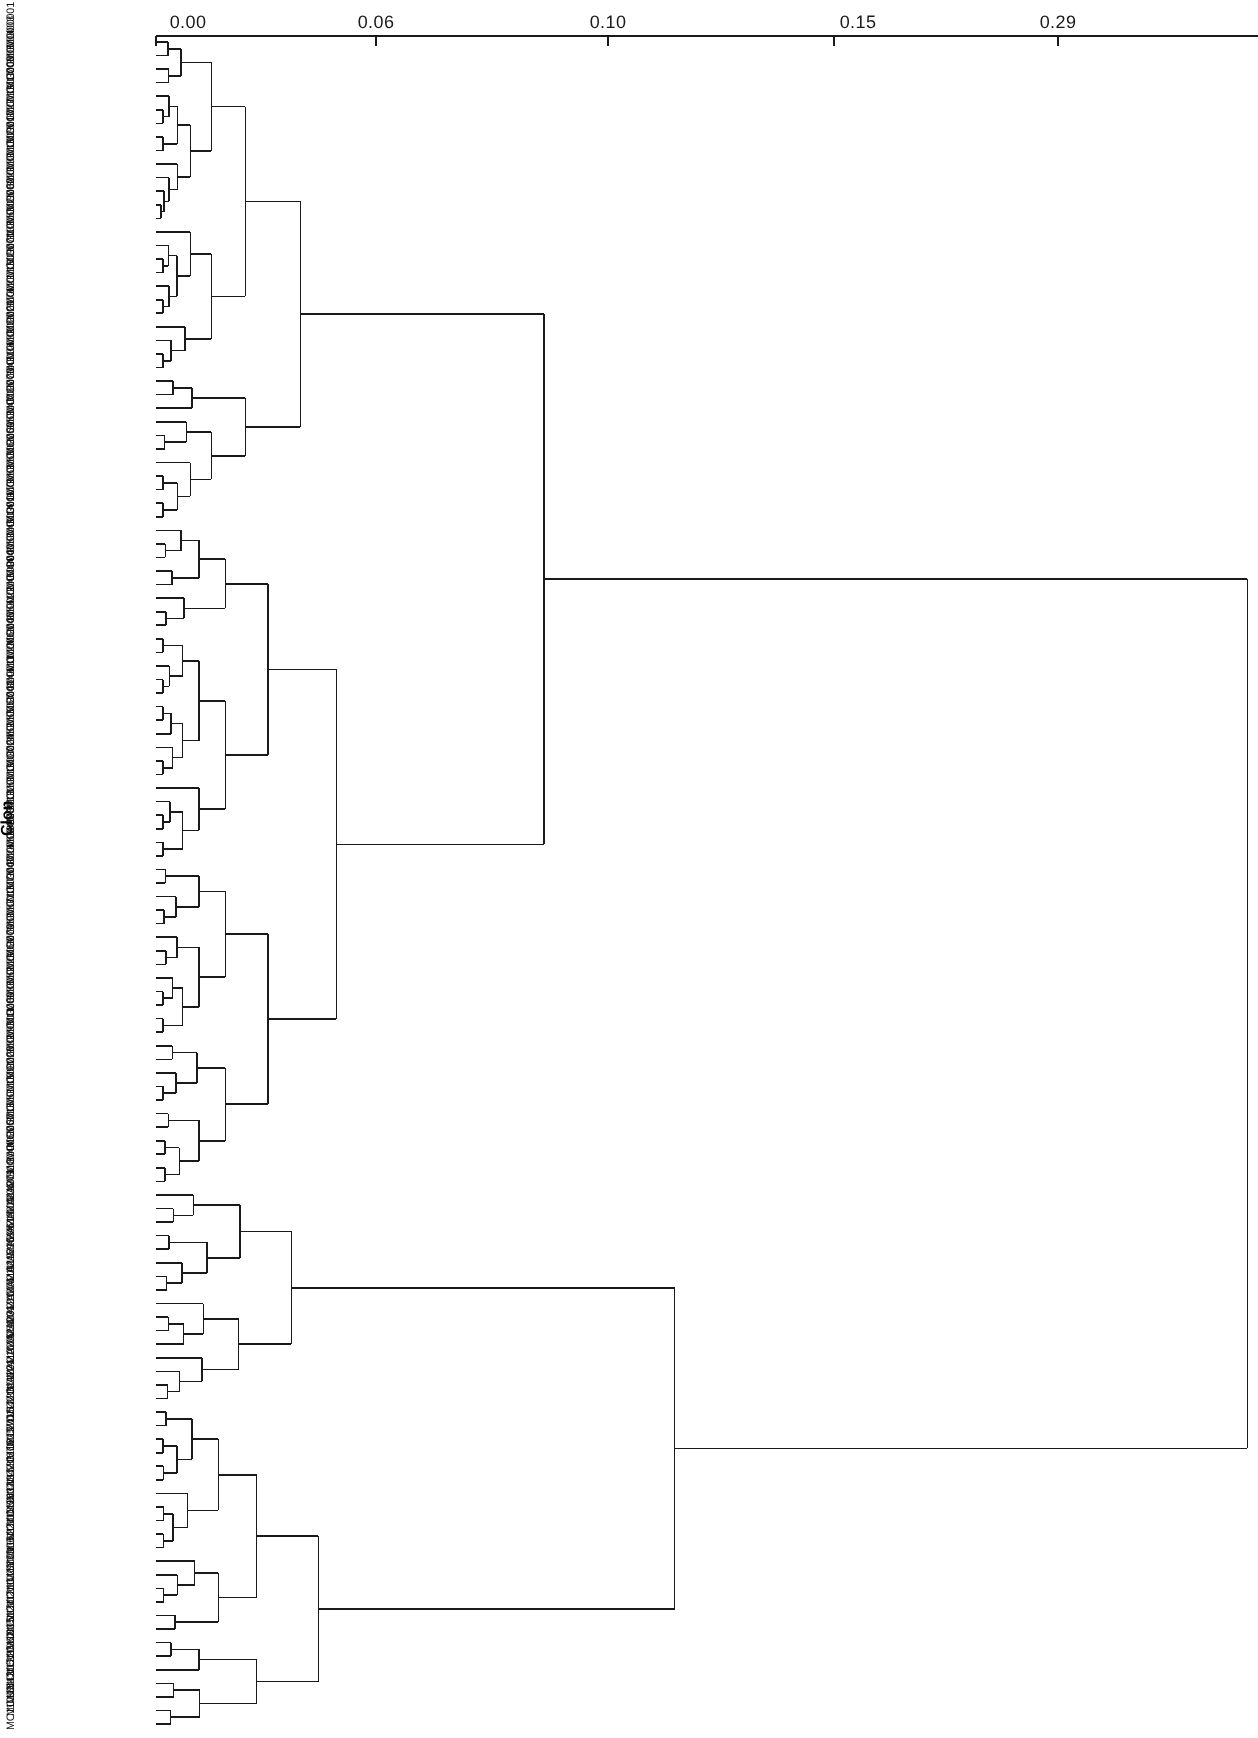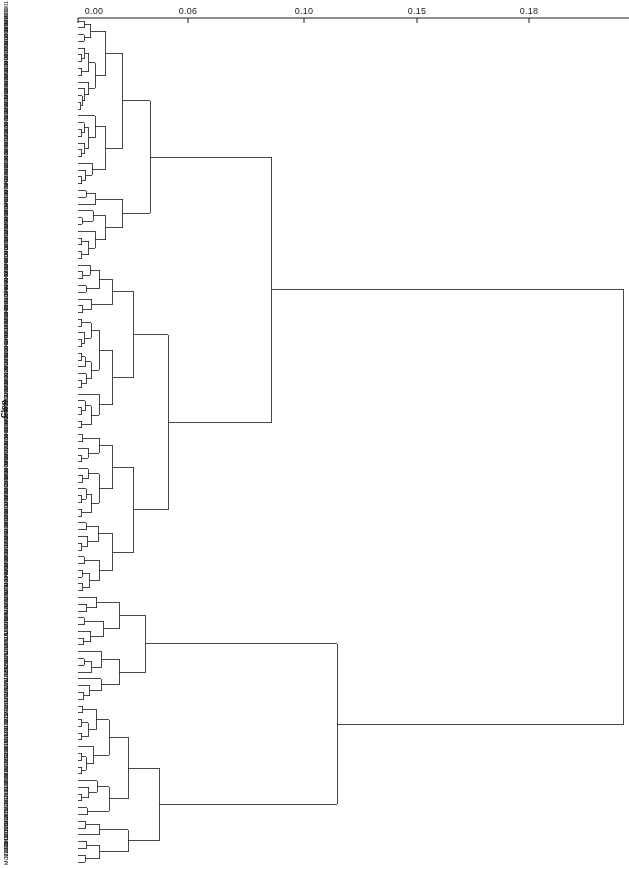--- a/index.html
+++ b/index.html
@@ -58,22 +58,22 @@
 </head>
 <body>
 
 <div id="plot">
 
   <div id="y-axis-title">Clon</div>
 
   <div class="axis-tick-label" style="left:76px; top:6px; width:36px;">0.00</div>
   <div class="axis-tick-label" style="left:170px; top:6px; width:36px;">0.06</div>
   <div class="axis-tick-label" style="left:286px; top:6px; width:36px;">0.10</div>
-  <div class="axis-tick-label" style="left:399px; top:6px; width:36px;">0.15</div>
-  <div class="axis-tick-label" style="left:511px; top:6px; width:36px;">0.18</div>
+  <div class="axis-tick-label" style="left:411px; top:6px; width:36px;">0.15</div>
+  <div class="axis-tick-label" style="left:511px; top:6px; width:36px;">0.29</div>
 
   <svg id="dendro-svg" width="629" height="869">
     <g>
       <line id="axis-line" x1="78" y1="18" x2="629" y2="18" stroke="#1a1a1a" stroke-width="1"></line>
       <g id="axis-ticks">
           <line x1="78" y1="18" x2="78" y2="23" stroke="#1a1a1a" stroke-width="1"></line>
           <line x1="188" y1="18" x2="188" y2="23" stroke="#1a1a1a" stroke-width="1"></line>
           <line x1="304" y1="18" x2="304" y2="23" stroke="#1a1a1a" stroke-width="1"></line>
           <line x1="417" y1="18" x2="417" y2="23" stroke="#1a1a1a" stroke-width="1"></line>
           <line x1="529" y1="18" x2="529" y2="23" stroke="#1a1a1a" stroke-width="1"></line>

